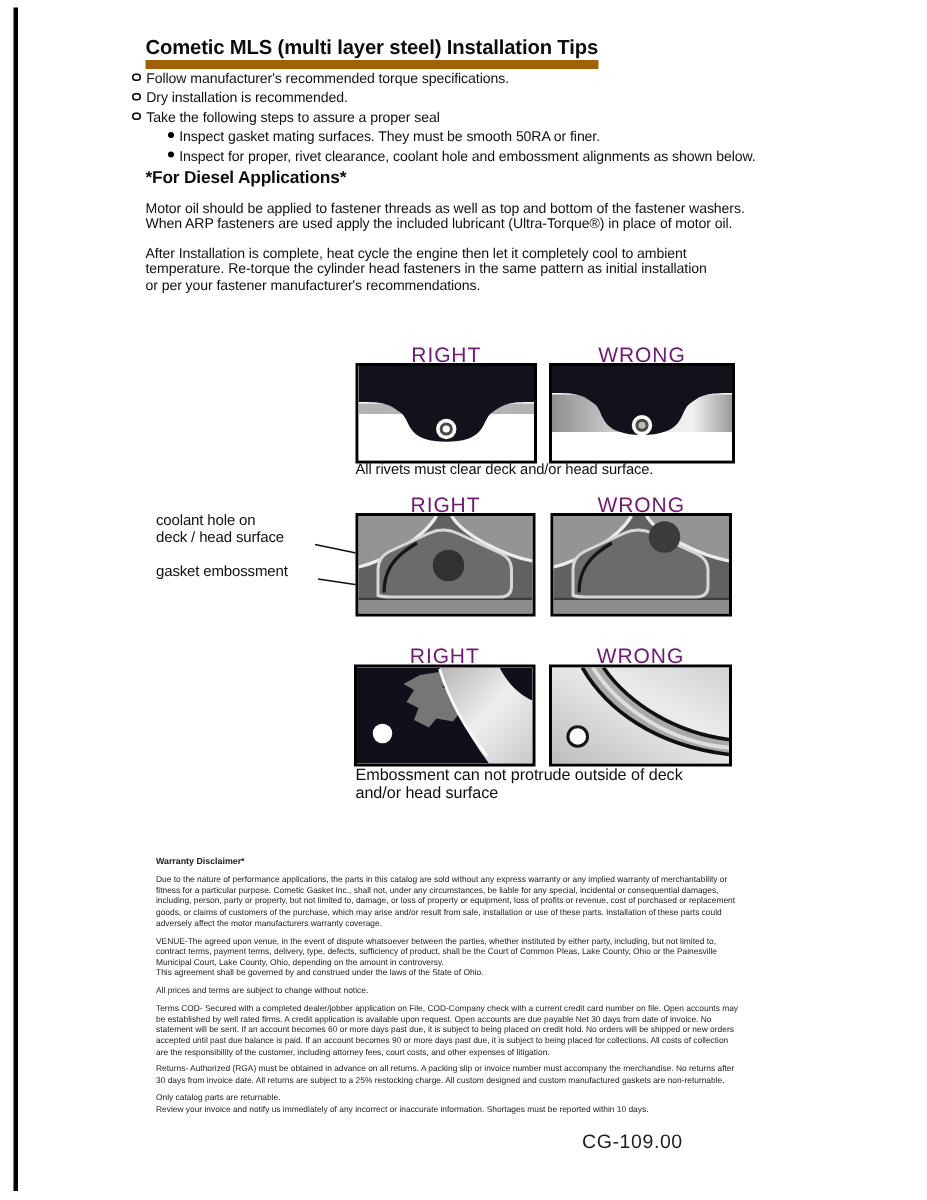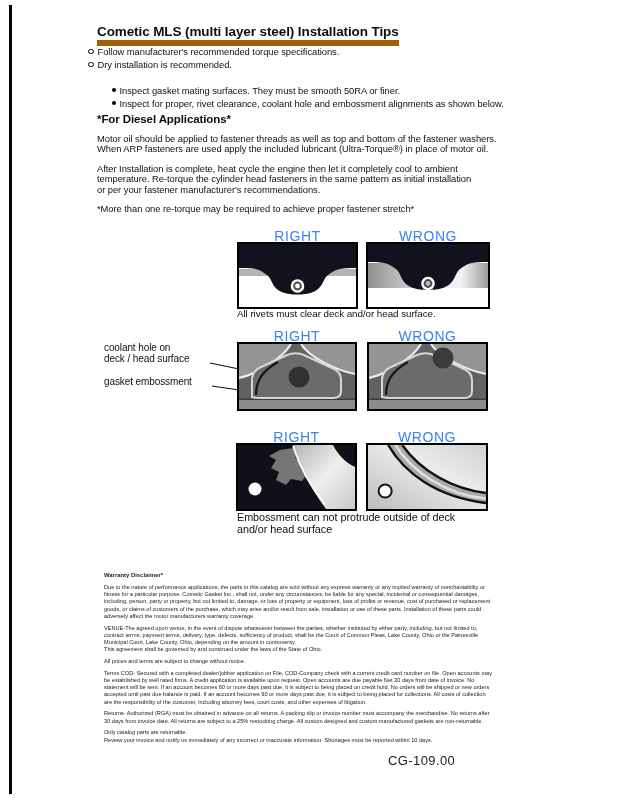--- a/index.html
+++ b/index.html
@@ -12,21 +12,21 @@
              letter-spacing:-0.1px;border-bottom:6px solid #a16207;padding-bottom:1px;color:#0d0d0d;}
 
   .b-row{position:absolute;display:flex;align-items:flex-start;font-size:9.4px;letter-spacing:-0.05px;color:#101010;}
   .b-open{flex:0 0 auto;width:3.5px;height:3.5px;border:1px solid #000;border-radius:50%;margin:2.5px 4px 0 0;}
   .b-fill{flex:0 0 auto;width:4px;height:4px;background:#000;border-radius:50%;margin:2.5px 3.5px 0 0;}
 
   .sec-head{position:absolute;font-size:11.5px;font-weight:bold;color:#0d0d0d;letter-spacing:-0.1px;}
   .body-p{position:absolute;font-size:9.4px;line-height:10.3px;letter-spacing:-0.05px;
           white-space:pre-line;color:#101010;width:480px;}
 
-  .dlabel{position:absolute;font-size:14px;letter-spacing:0.6px;color:#3b82f6;text-align:center;}
+  .dlabel{position:absolute;font-size:14px;letter-spacing:0.6px;color:#701a75;text-align:center;}
   .dbox{position:absolute;border:2px solid #000;box-sizing:border-box;background:#fff;}
   .dbox svg{display:block;width:100%;height:100%;}
   .dcaption{position:absolute;font-size:9.8px;letter-spacing:-0.05px;color:#101010;white-space:pre-line;}
   .dcaption.big{font-size:10.8px;line-height:12.2px;}
   .side-label{position:absolute;font-size:10px;line-height:10.6px;text-align:left;
               white-space:pre-line;color:#101010;width:104px;letter-spacing:-0.1px;}
 
   .legal{position:absolute;left:104px;top:572px;width:428px;color:#222;}
   .legal h4{margin:0 0 6px 0;font-size:5.9px;letter-spacing:0;}
   .legal p{margin:0 0 4.6px 0;font-size:5.6px;line-height:7.2px;letter-spacing:0;white-space:pre-line;}
@@ -43,36 +43,39 @@
   <div class="doc-title">Cometic MLS (multi layer steel) Installation Tips</div>
 
   <div class="b-row" style="left:88px;top:46px;">
     <span class="b-open"></span>
     <span>Follow manufacturer's recommended torque specifications.</span>
   </div>
   <div class="b-row" style="left:88px;top:59px;">
     <span class="b-open"></span>
     <span>Dry installation is recommended.</span>
   </div>
+  <div class="b-row" style="left:88px;top:72px;">
+    <span class="b-open"></span>
+    <span>Take the following steps to assure a proper seal</span>
+  </div>
   <div class="b-row" style="left:112px;top:85px;">
     <span class="b-fill"></span>
     <span>Inspect gasket mating surfaces.  They must be smooth 50RA or finer.</span>
   </div>
   <div class="b-row" style="left:112px;top:98px;">
     <span class="b-fill"></span>
     <span>Inspect for proper, rivet clearance, coolant hole and embossment alignments as shown below.</span>
   </div>
 
   <div class="sec-head" style="left:97px;top:113px;">*For Diesel Applications*</div>
   <div class="body-p" style="left:97px;top:134px;">Motor oil should be applied to fastener threads as well as top and bottom of the fastener washers.
 When ARP fasteners are used apply the included lubricant (Ultra-Torque®) in place of motor oil.</div>
   <div class="body-p" style="left:97px;top:164px;">After Installation is complete, heat cycle the engine then let it completely cool to ambient
 temperature. Re-torque the cylinder head fasteners in the same pattern as initial installation
 or per your fastener manufacturer's recommendations.</div>
-  <div class="body-p" style="left:97px;top:204px;">*More than one re-torque may be required to achieve proper fastener stretch*</div>
 
   <div class="dlabel" style="left:237px;top:228px;width:121px;">RIGHT</div>
   <div class="dlabel" style="left:366px;top:228px;width:124px;">WRONG</div>
 
   <div class="dbox" style="left:237px;top:242px;width:121px;height:67px;">
     <svg viewBox="0 0 117 63" preserveAspectRatio="none">
       <rect x="0" y="0" width="117" height="63" fill="#ffffff"></rect>
       <rect x="0" y="25" width="117" height="7" fill="#b3b3b3"></rect>
       <path d="M0,0 H117 V24 C100,24 97,25 89,31 C83,35.5 85,44 73,48.5 C68.5,50 64,50.5 58.5,50.5 C53,50.5 48.5,50 44,48.5 C32,44 34,35.5 28,31 C20,25 17,24 0,24 Z" fill="#12121d"></path>
       <circle cx="58.5" cy="42" r="6.8" fill="#ffffff"></circle>

